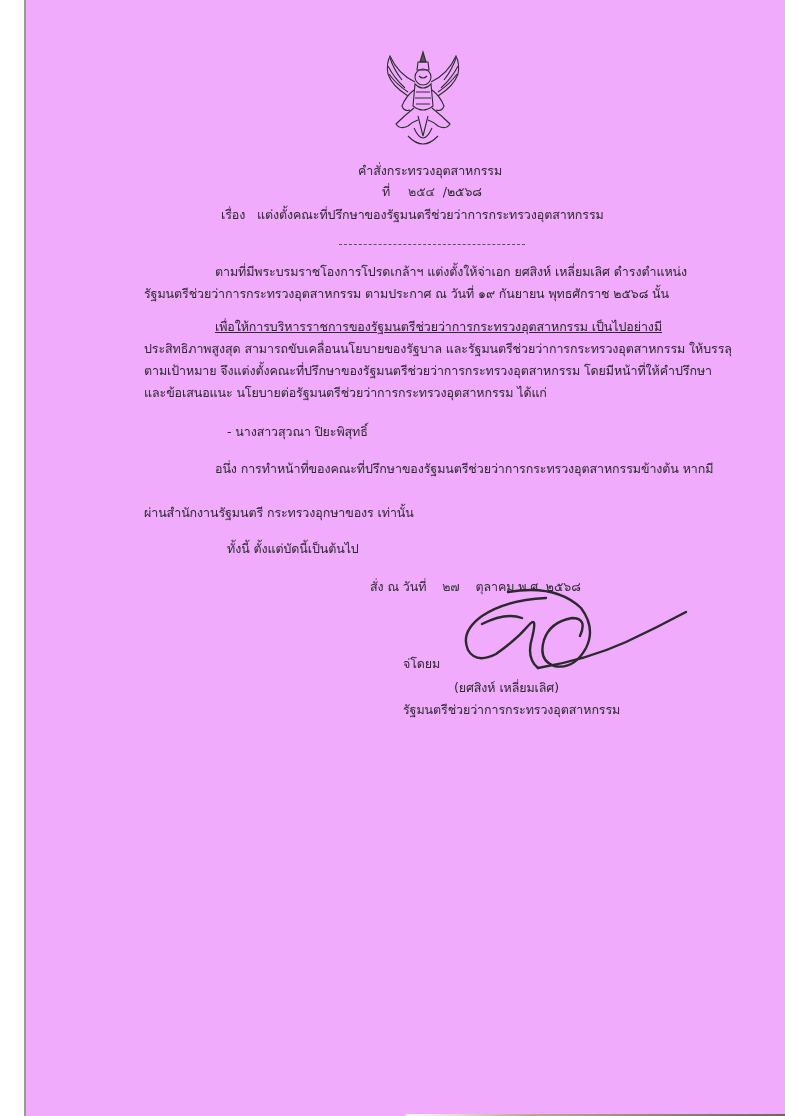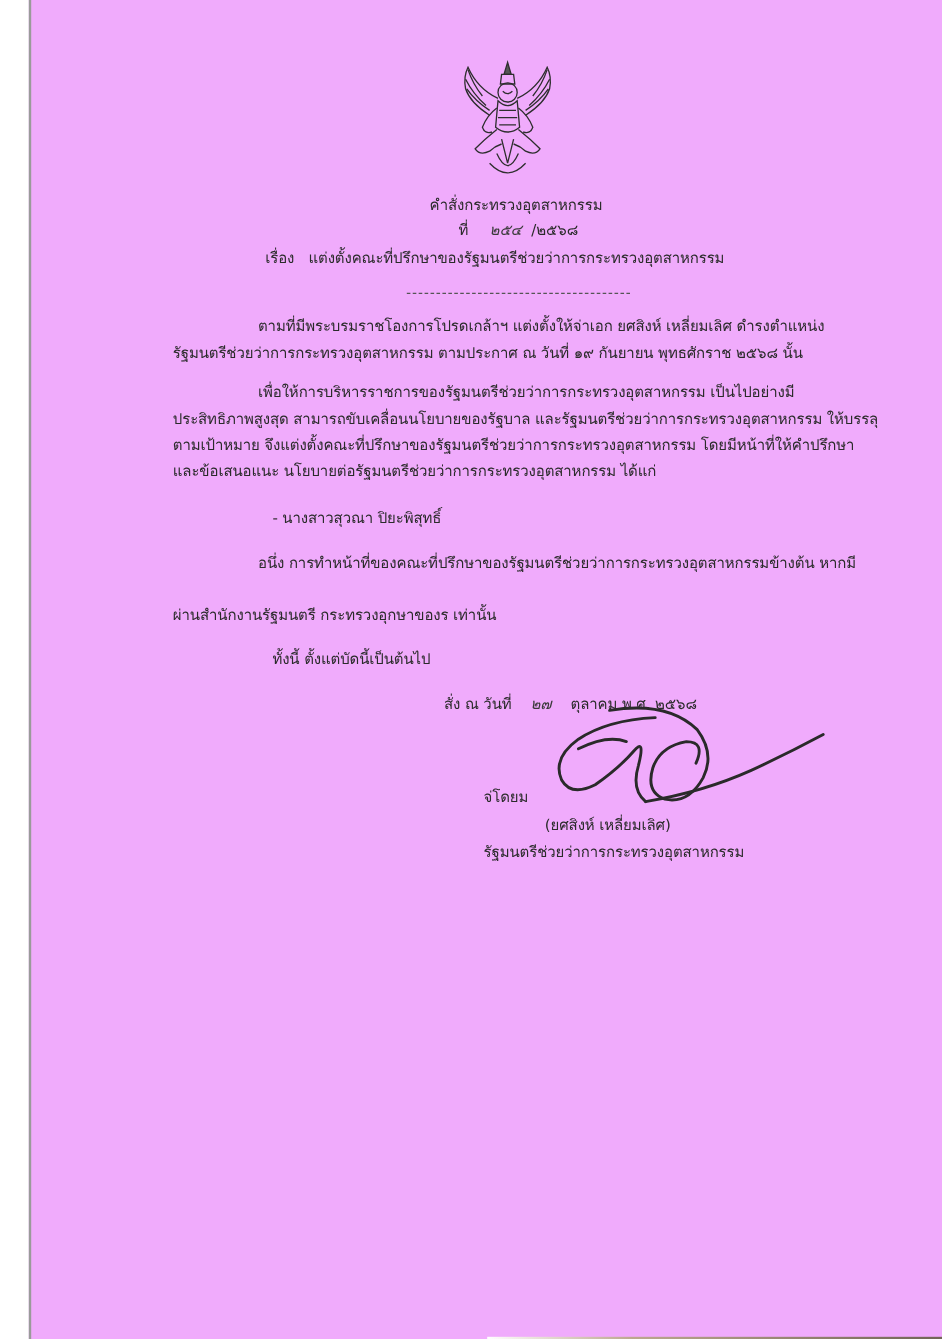--- a/index.html
+++ b/index.html
@@ -38,21 +38,20 @@
   }
   .txt {
     position: absolute;
     font-size: 12.5px;
     line-height: 18px;
     white-space: nowrap;
     letter-spacing: -0.1px;
   }
   .hw {
     font-family: "DejaVu Sans", sans-serif;
-    font-style: italic;
     color: #3a3a3a;
   }
   .divider {
     position: absolute;
     left: 313px; top: 244px;
     width: 186px;
     border-top: 1px dashed #555;
   }
   .sig {
     position: absolute;
@@ -106,21 +105,21 @@
   <div class="txt" style="left:195px; top:206px;">
     <span>เรื่อง</span>
     <span style="margin-left:8px;">แต่งตั้งคณะที่ปรึกษาของรัฐมนตรีช่วยว่าการกระทรวงอุตสาหกรรม</span>
   </div>
 
   <div class="divider"></div>
 
   <div class="txt" style="left:189px; top:263px;">ตามที่มีพระบรมราชโองการโปรดเกล้าฯ แต่งตั้งให้จ่าเอก ยศสิงห์  เหลี่ยมเลิศ ดำรงตำแหน่ง</div>
   <div class="txt" style="left:118px; top:285px;">รัฐมนตรีช่วยว่าการกระทรวงอุตสาหกรรม ตามประกาศ ณ วันที่ ๑๙ กันยายน พุทธศักราช ๒๕๖๘ นั้น</div>
 
-  <div class="txt" style="left:189px; top:318px;">เพื่อให้การบริหารราชการของรัฐมนตรีช่วยว่าการกระทรวงอุตสาหกรรม เป็นไปอย่างมี</div>
+  <div class="txt" style="left:189px; top:318px;text-decoration:underline;">เพื่อให้การบริหารราชการของรัฐมนตรีช่วยว่าการกระทรวงอุตสาหกรรม เป็นไปอย่างมี</div>
   <div class="txt" style="left:118px; top:362px;">ตามเป้าหมาย  จึงแต่งตั้งคณะที่ปรึกษาของรัฐมนตรีช่วยว่าการกระทรวงอุตสาหกรรม โดยมีหน้าที่ให้คำปรึกษา</div>
   <div class="txt" style="left:118px; top:340px;">ประสิทธิภาพสูงสุด  สามารถขับเคลื่อนนโยบายของรัฐบาล และรัฐมนตรีช่วยว่าการกระทรวงอุตสาหกรรม  ให้บรรลุ</div>
   <div class="txt" style="left:118px; top:384px;">และข้อเสนอแนะ นโยบายต่อรัฐมนตรีช่วยว่าการกระทรวงอุตสาหกรรม  ได้แก่</div>
 
   <div class="txt" style="left:201px; top:423px;">- นางสาวสุวณา  ปิยะพิสุทธิ์</div>
 
   <div class="txt" style="left:189px; top:460px;">อนึ่ง การทำหน้าที่ของคณะที่ปรึกษาของรัฐมนตรีช่วยว่าการกระทรวงอุตสาหกรรมข้างต้น  หากมี</div>
   <div class="txt" style="left:118px; top:504px;">ผ่านสำนักงานรัฐมนตรี กระทรวงอุกษาของร เท่านั้น</div>
 
   <div class="txt" style="left:201px; top:540px;">ทั้งนี้ ตั้งแต่บัดนี้เป็นต้นไป</div>

